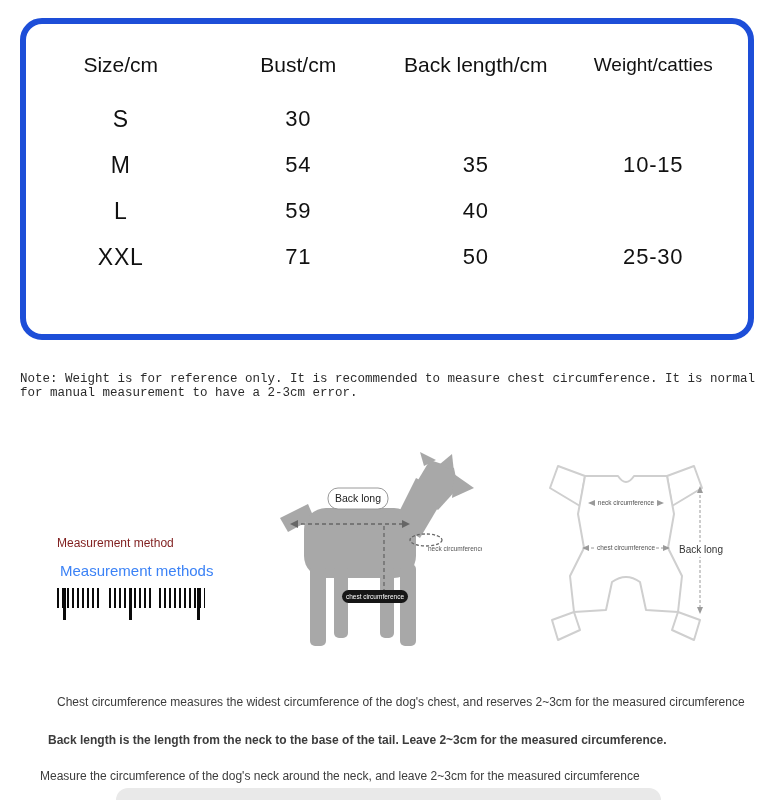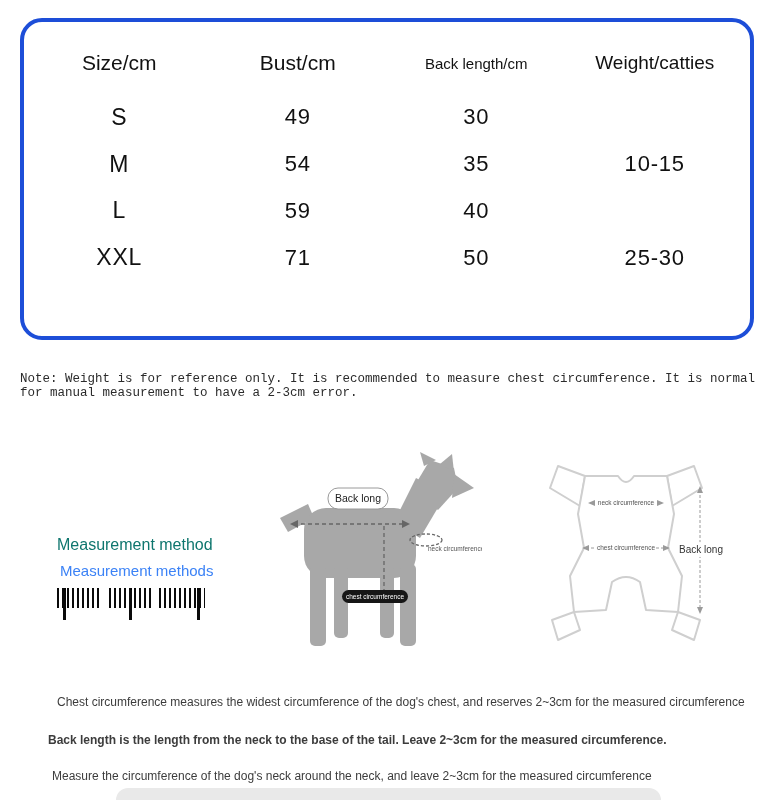--- a/index.html
+++ b/index.html
@@ -11,46 +11,46 @@
     font-family: "Liberation Sans", sans-serif;
     color: #1a1a1a;
     overflow: hidden;
   }
 
   
   .size-table {
     position: absolute;
     left: 20px; top: 18px;
     width: 734px; height: 322px;
-    border: 4px solid #1d4ed8;
+    border: 6px solid #1d4ed8;
     border-radius: 22px;
     box-sizing: border-box;
     padding: 10px 6px 8px 6px;
     display: grid;
     grid-template-rows: 62px repeat(5, 1fr);
   }
   .tr { display: grid; grid-template-columns: 1fr 1fr 1fr 1fr; align-items: center; }
   .cell { text-align: center; white-space: nowrap; }
   .th { font-size: 21px; font-weight: 400; color: #111; }
-  .th.c2 { font-size: 15px; }
+  .th.c2 { font-size: 21px; }
   .th.c3 { font-size: 19px; }
   .td { font-size: 22px; letter-spacing: 0.8px; color: #111; }
   .td.c0 { font-size: 23px; }
 
   
   .note {
     position: absolute;
     left: 20px; top: 372px;
     font-size: 12.5px;
     color: #2b2b2b;
     font-family: Liberation Mono, monospace;
   }
 
   
-  .mm-small { position: absolute; left: 57px; top: 536px; font-size: 16px; color: #0f766e; }
+  .mm-small { position: absolute; left: 57px; top: 536px; font-size: 12px; color: #7f1d1d; }
   .mm-large { position: absolute; left: 60px; top: 562px; font-size: 15px; color: #3b82f6; }
 
   
   .ruler { position: absolute; left: 57px; top: 588px; width: 150px; height: 34px; }
   .stripes {
     position: absolute; top: 0; height: 20px;
     background: repeating-linear-gradient(90deg, #0a0a0a 0 2px, transparent 2px 5px);
   }
   .s1 { left: 0;   width: 44px; }
   .s2 { left: 52px; width: 42px; }
@@ -60,21 +60,21 @@
 
   
   .dog-svg { position: absolute; left: 278px; top: 452px; width: 204px; height: 208px; }
   .garment-svg { position: absolute; left: 540px; top: 462px; width: 185px; height: 190px; }
   svg text { font-family: "Liberation Sans", sans-serif; }
 
   
   .instr { position: absolute; font-size: 12px; color: #3c3c3c; white-space: nowrap; }
   .i0 { left: 57px; top: 695px; }
   .i1 { left: 48px; top: 733px; font-weight: bold; }
-  .i2 { left: 40px; top: 769px; margin-left: 12px; }
+  .i2 { left: 40px; top: 769px; }
 
   
   .bottom-pill {
     position: absolute;
     left: 116px; top: 788px;
     width: 545px; height: 24px;
     background: #e9e9e9;
     border-radius: 14px;
   }
 </style>
@@ -85,21 +85,20 @@
 
   <div class="size-table">
     <div class="tr">
       <div class="cell th c0">Size/cm</div>
       <div class="cell th c1">Bust/cm</div>
       <div class="cell th c2">Back length/cm</div>
       <div class="cell th c3">Weight/catties</div>
     </div>
     <div class="tr">
       <div class="cell td c0">S</div>
-      <div class="cell td c1">49</div>
       <div class="cell td c2">30</div>
     </div>
     <div class="tr">
       <div class="cell td c0">M</div>
       <div class="cell td c1">54</div>
       <div class="cell td c2">35</div>
       <div class="cell td c3">10-15</div>
     </div>
     <div class="tr">
       <div class="cell td c0">L</div>

